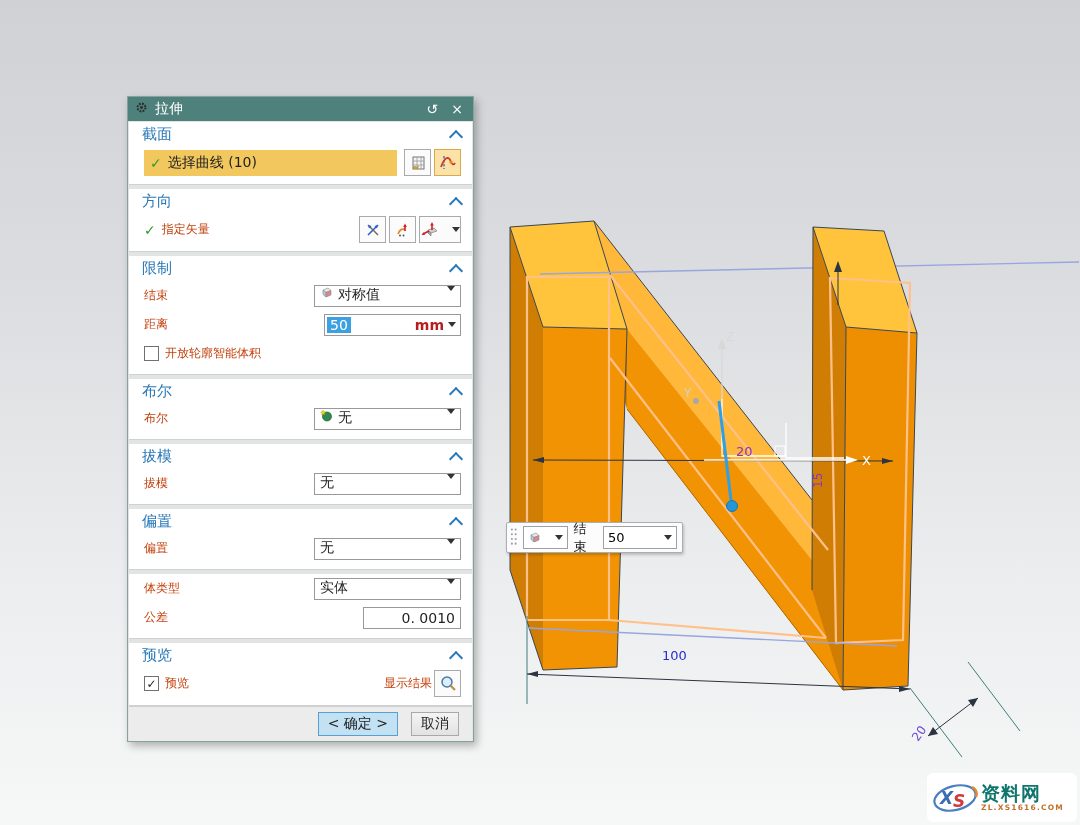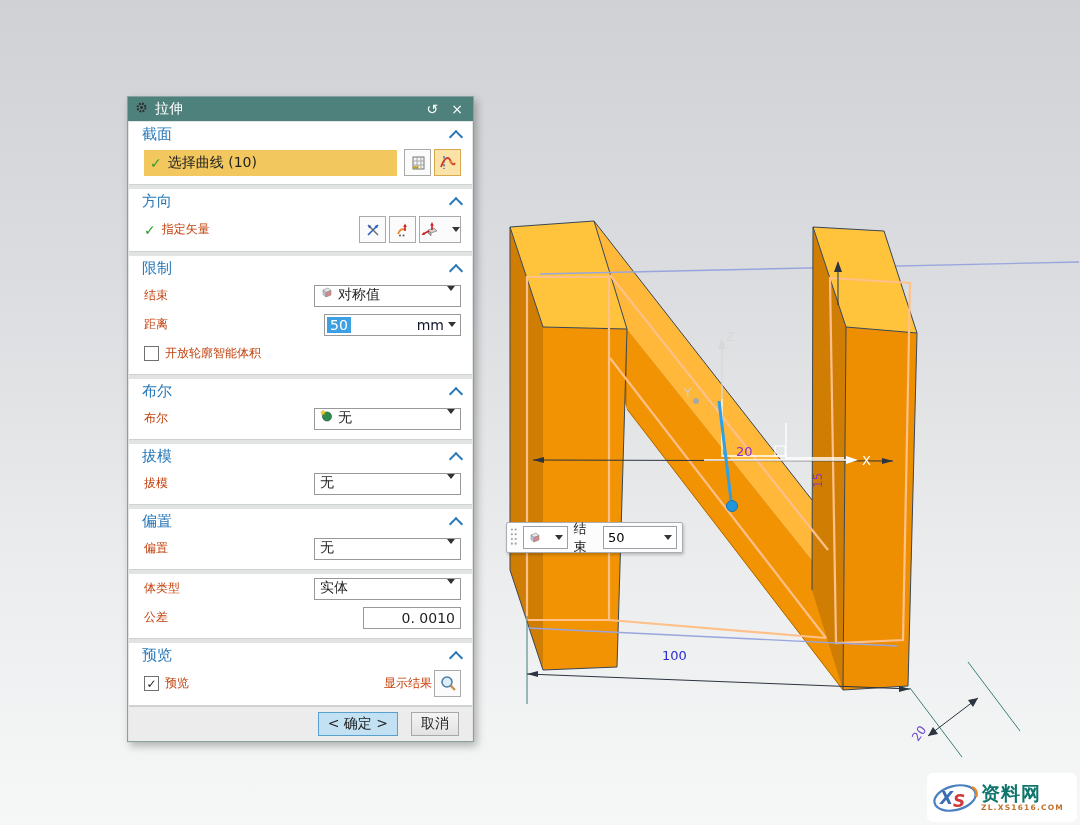--- a/index.html
+++ b/index.html
@@ -28,21 +28,21 @@
   .combo{margin-left:auto;width:135px;height:20px;border:1px solid #999;background:#fff;
      display:flex;align-items:flex-start;gap:5px;padding:0 5px;font-size:14px;}
   .combo .tx{flex:1;white-space:nowrap;overflow:hidden;}
   .caret{width:0;height:0;border-left:4px solid transparent;border-right:4px solid transparent;border-top:5px solid #333;margin-left:auto;}
   .sel-row{flex:1;height:26px;background:#f1c75e;display:flex;align-items:center;padding:0 6px;margin-right:4px;}
   .icon-btn{width:25px;height:25px;border:1px solid #aaa;background:#fbfbfb;display:flex;align-items:center;justify-content:center;margin-left:3px;}
   .icon-btn.active{background:#fbe3a8;border-color:#d8a94e;}
   .icon-btn.wide{width:40px;}
   .dist-combo{margin-left:auto;width:135px;height:20px;border:1px solid #999;background:#fff;display:flex;align-items:center;font-size:14px;}
   .dist-sel{background:#3da0e3;color:#fff;padding:0 3px;margin-left:2px;}
-  .dist-unit{margin-left:auto;color:#0f172a;padding-right:4px;}
+  .dist-unit{margin-left:auto;color:#b91c1c;padding-right:4px;font-weight:bold;}
   .checkbox{width:13px;height:13px;border:1px solid #707070;background:#fff;display:inline-flex;align-items:center;justify-content:center;font-size:12px;margin-right:6px;color:#222;}
   .tol-input{margin-left:auto;width:86px;height:20px;border:1px solid #999;background:#fff;text-align:left;padding:0 5px;font-size:14px;display:flex;align-items:center;justify-content:flex-end;}
   .footer{height:34px;background:#ececec;display:flex;align-items:center;justify-content:flex-end;gap:13px;padding:0 13px;border-top:1px solid #d0d0d0;}
   .btn{height:22px;padding:0 9px;display:flex;align-items:center;font-size:14px;border:1px solid #a9a9a9;background:linear-gradient(#f4f4f4,#e2e2e2);color:#222;}
   .btn.primary{background:#c2e2f4;border-color:#57a0cf;}
 
   
   .mini{position:absolute;left:506px;top:522px;width:167px;height:29px;background:#fcfcfc;border:1px solid #a9aeb2;
     border-radius:2px;box-shadow:1px 2px 3px rgba(0,0,0,.2);display:flex;align-items:center;padding:0 5px 0 3px;gap:5px;font-size:13px;}
   .mini .combo2{height:21px;border:1px solid #9aa0a6;background:#fff;display:flex;align-items:center;gap:4px;padding:0 4px;}

